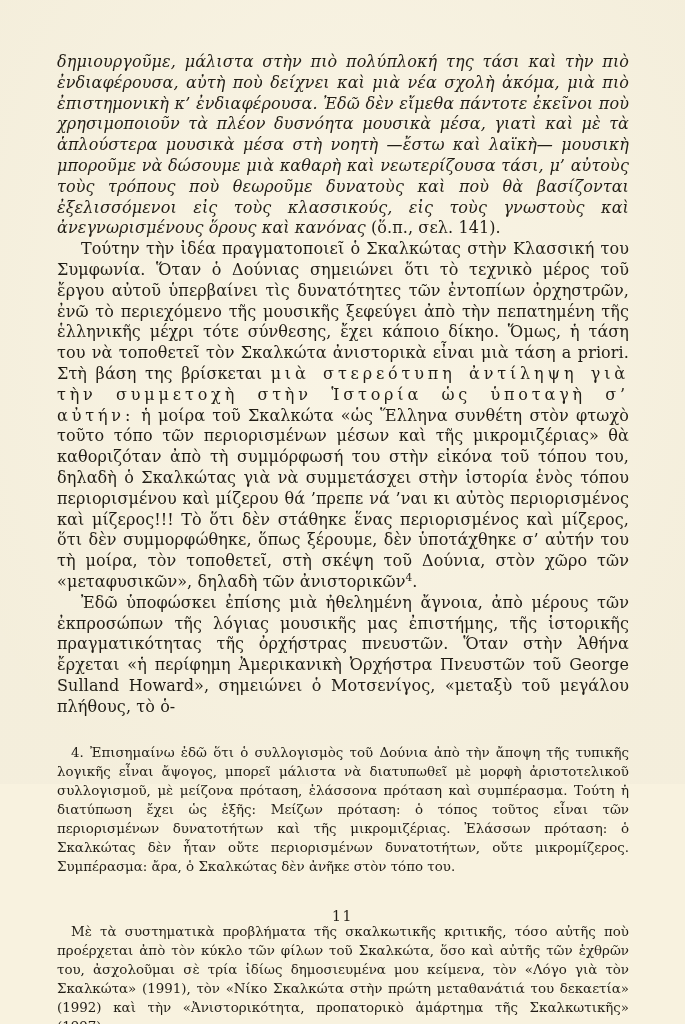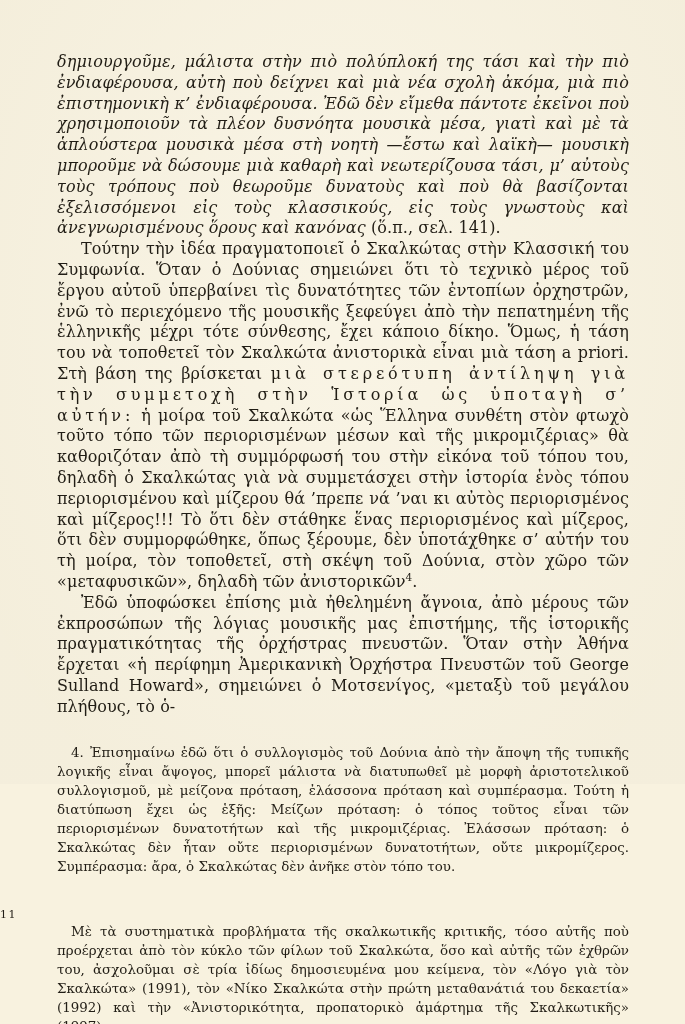--- a/index.html
+++ b/index.html
@@ -48,21 +48,22 @@
   .footnotes p{
     margin:0;
     font-size:13.4px;
     line-height:19px;
     text-align:justify;
   }
   .footnotes .fn-indent{text-indent:14px;margin-top:46px;}
   .page-number{
     position:absolute;
     top:908px;left:0;width:100%;
-    font-size:11px;
+    text-align:center;
+    font-size:14px;
     letter-spacing:1.5px;
   }
 </style>
 </head>
 <body>
 
 <div class="page">
 
   <div class="main-text">
 

